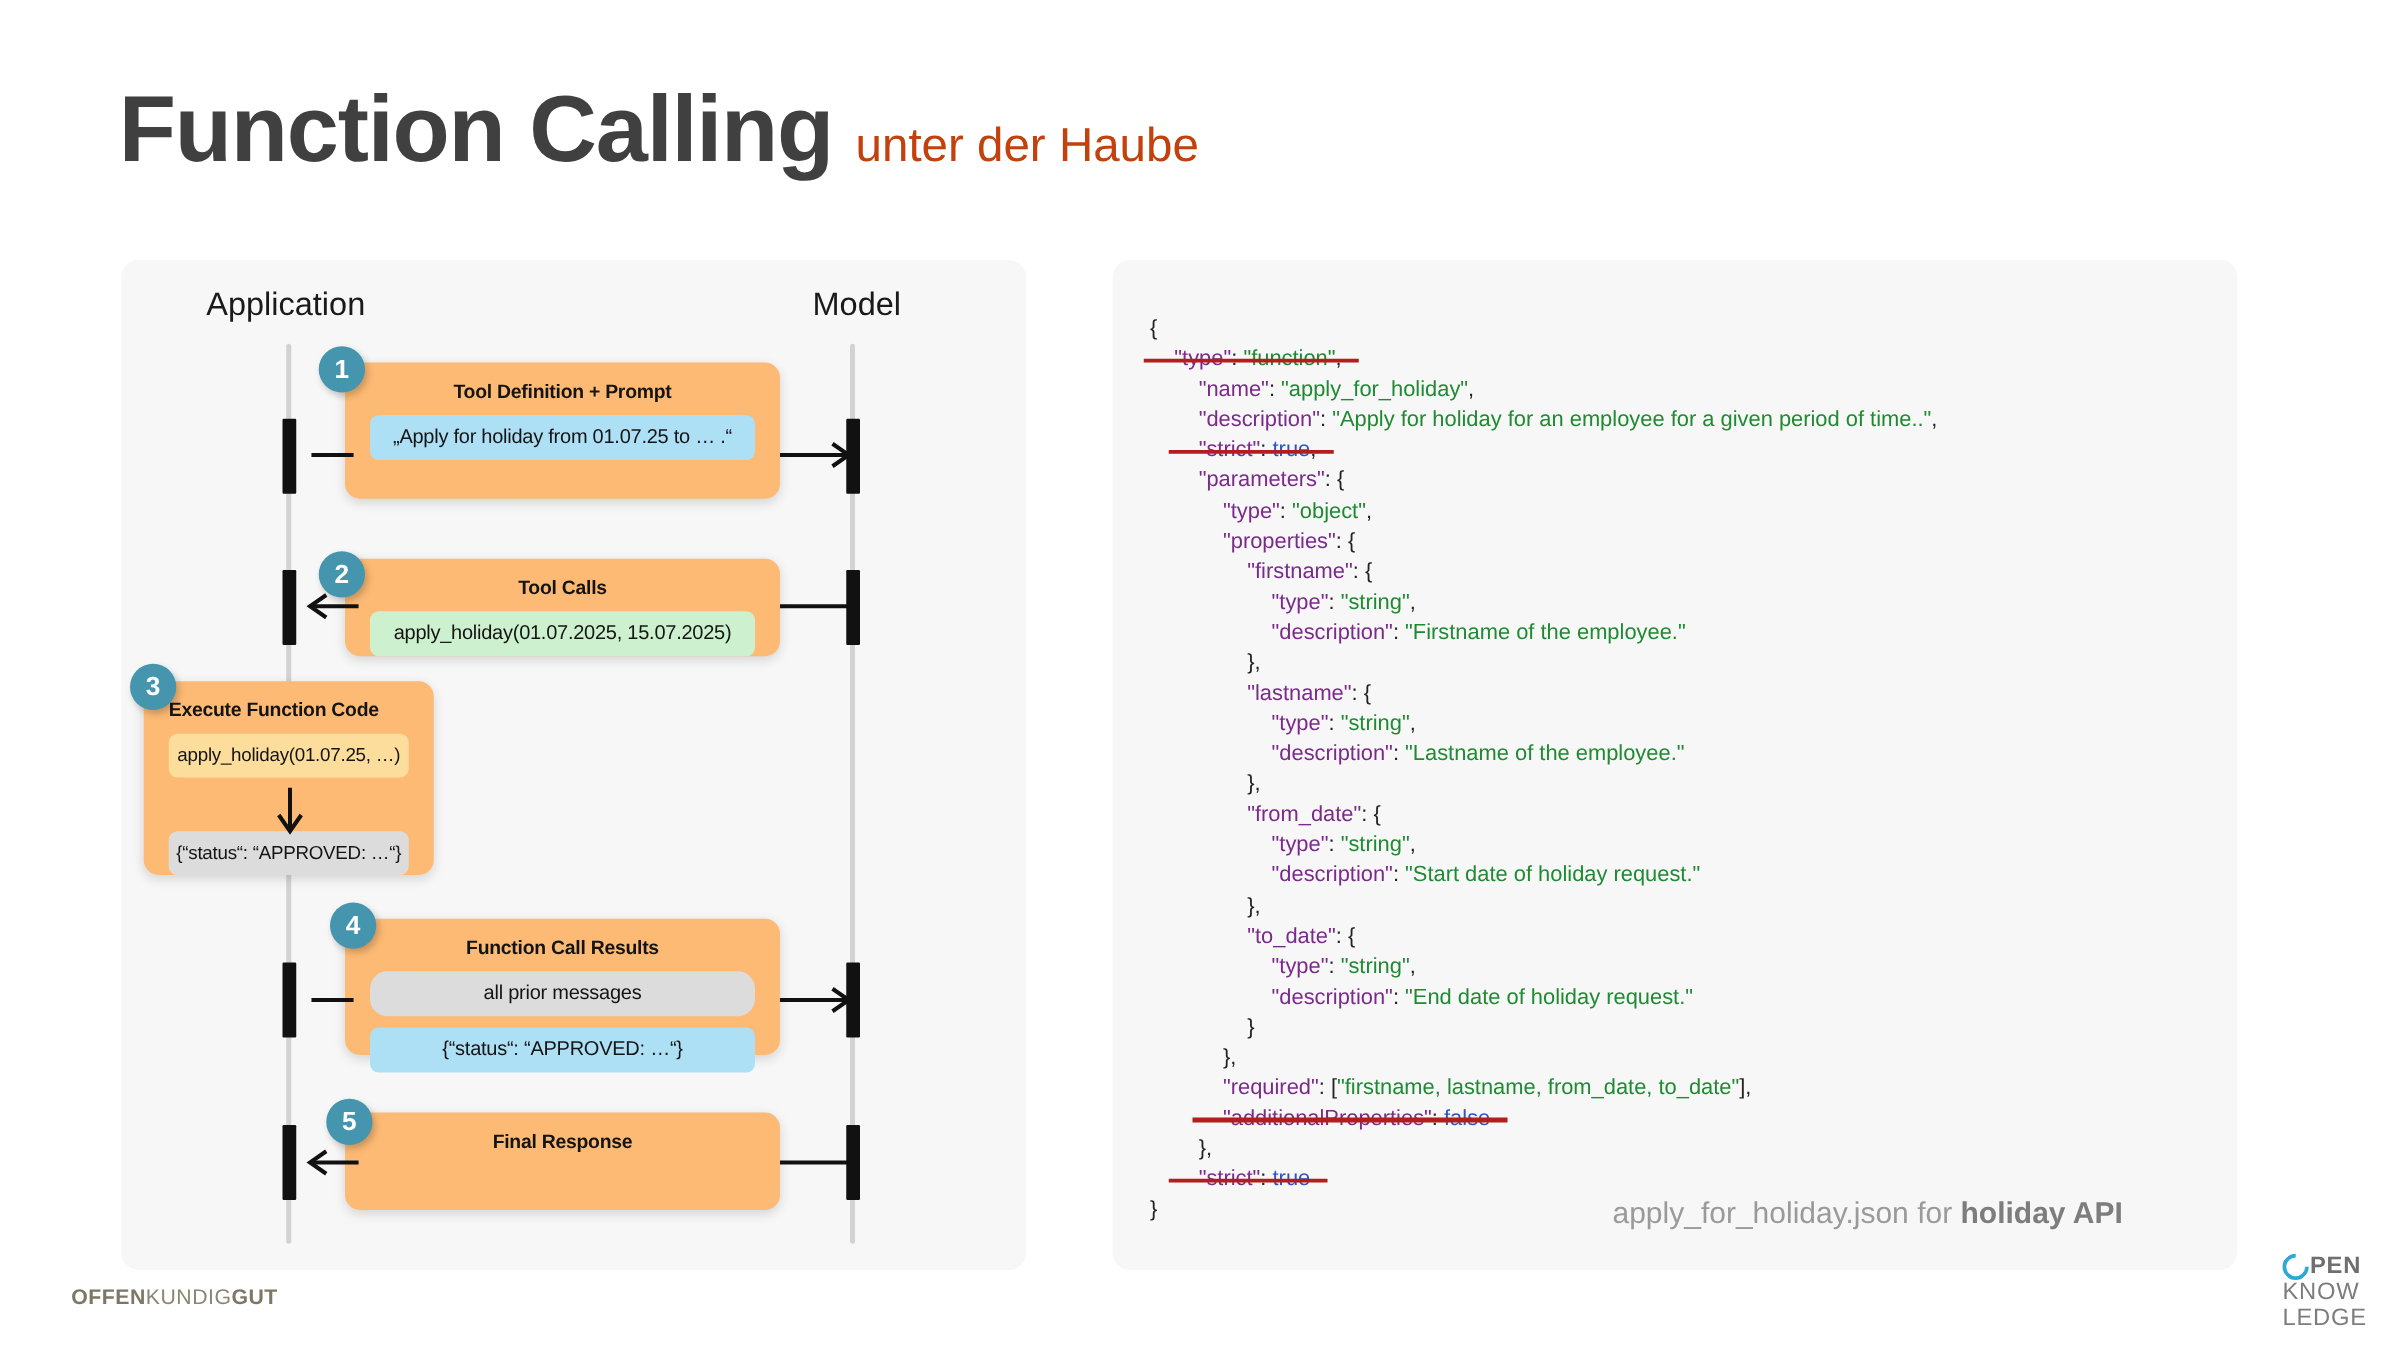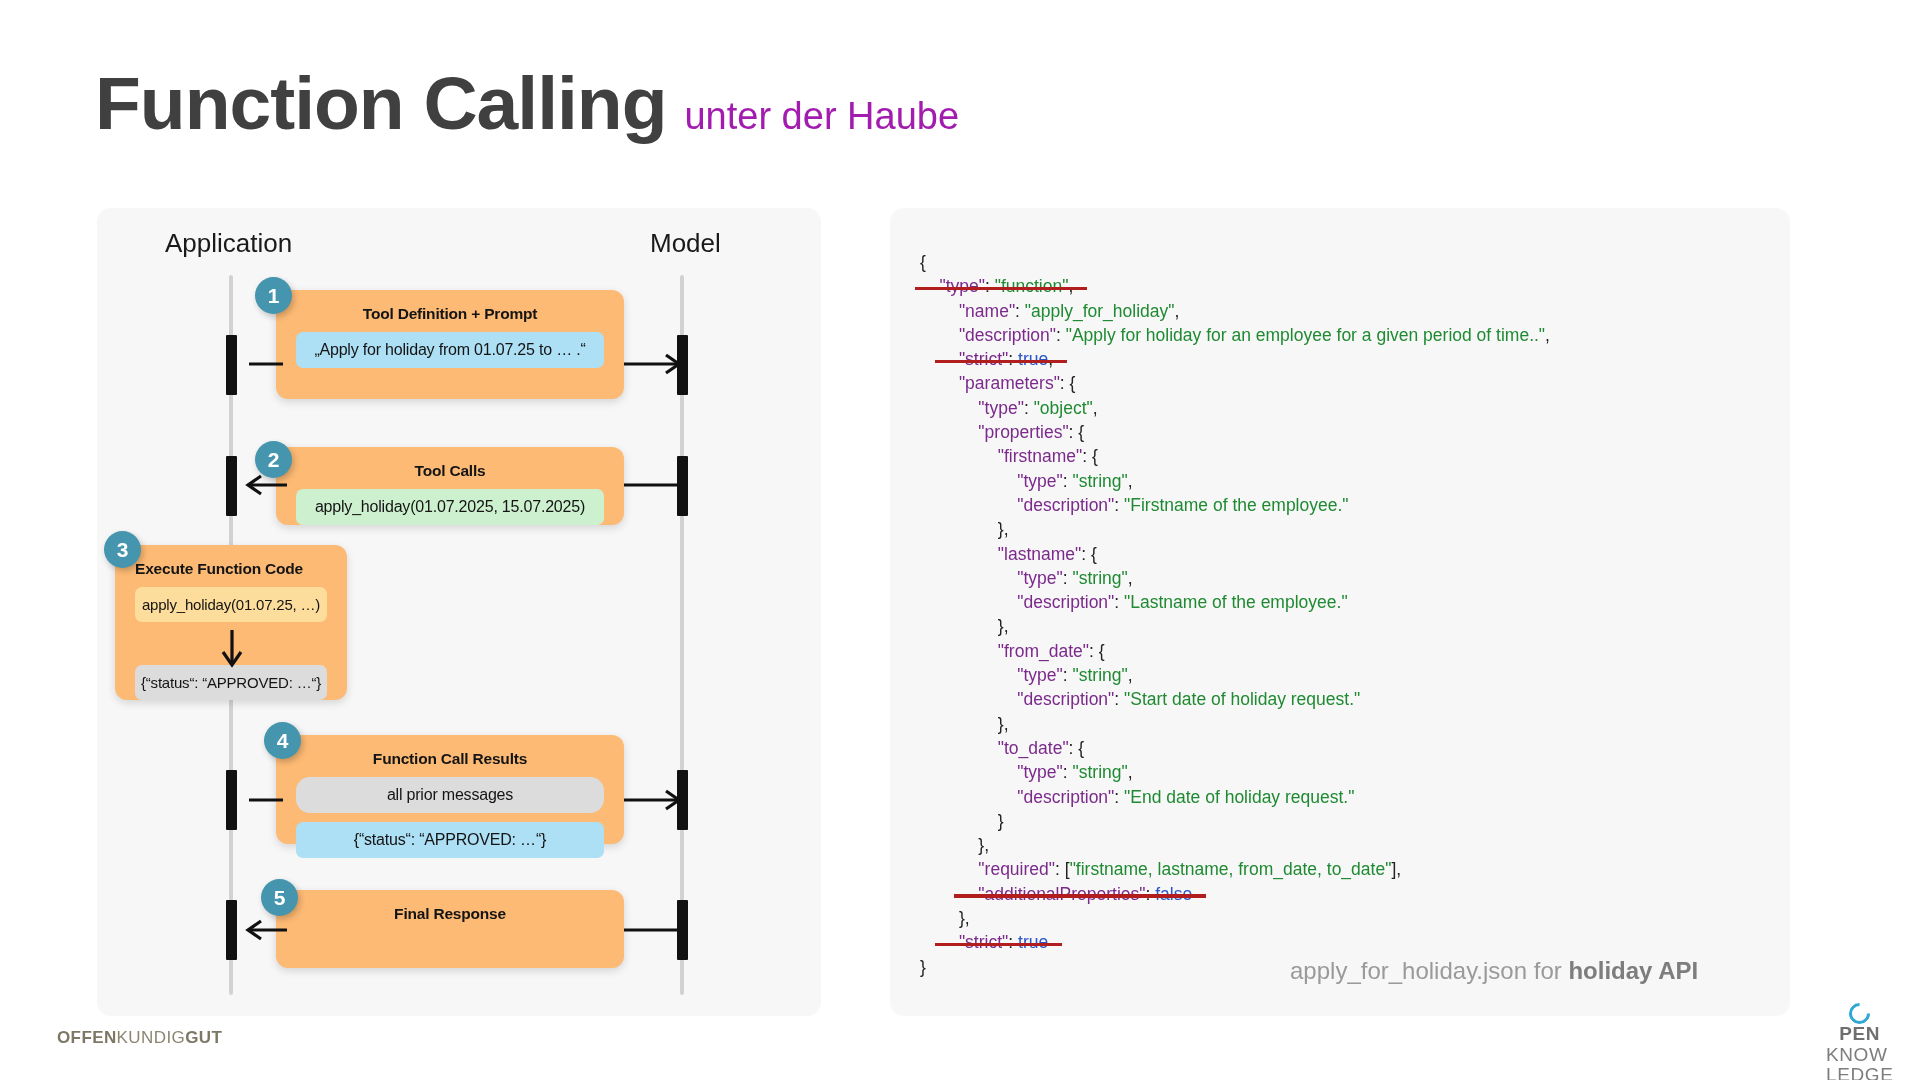--- a/index.html
+++ b/index.html
@@ -9,21 +9,21 @@
     font-family:"Liberation Sans", sans-serif;
     overflow:hidden;position:relative;
   }
   
   #title-block{position:absolute;left:95px;top:60px;white-space:nowrap;}
   #title-main{
     font-size:75px;font-weight:bold;color:#404040;letter-spacing:-1px;
     display:inline-block;vertical-align:baseline;
   }
   #title-sub{
-    font-size:38px;font-weight:normal;color:#a21caf;
+    font-size:38px;font-weight:normal;color:#c2410c;
     display:inline-block;vertical-align:baseline;margin-left:18px;
   }
 
   
   .panel{
     position:absolute;background:#f7f7f7;border-radius:14px;
   }
   #diagram-panel{left:97px;top:208px;width:724px;height:808px;}
   #code-panel{left:890px;top:208px;width:900px;height:808px;}
 
@@ -104,21 +104,21 @@
   #okg-logo{
     position:absolute;left:57px;top:1028px;font-size:17px;
     letter-spacing:0.4px;color:#8b8672;white-space:nowrap;
   }
   #okg-logo .b{font-weight:bold;color:#7d7866;}
   #ok-logo{
     position:absolute;left:1826px;top:1003px;
     font-size:19px;line-height:20.5px;color:#7d7d7d;
     letter-spacing:0.6px;font-weight:normal;
   }
-  #ok-logo .row1{display:flex;align-items:center;flex-direction:column;}
+  #ok-logo .row1{display:flex;align-items:center;}
   #ok-logo .arc{
     width:15px;height:15px;border:3.5px solid #2fa8d6;border-radius:50%;
     border-right-color:transparent;transform:rotate(-45deg);
     display:inline-block;margin-right:1px;
   }
   #ok-logo .pen{font-weight:bold;color:#6f6f6f;}
 </style>
 </head>
 <body>
 

